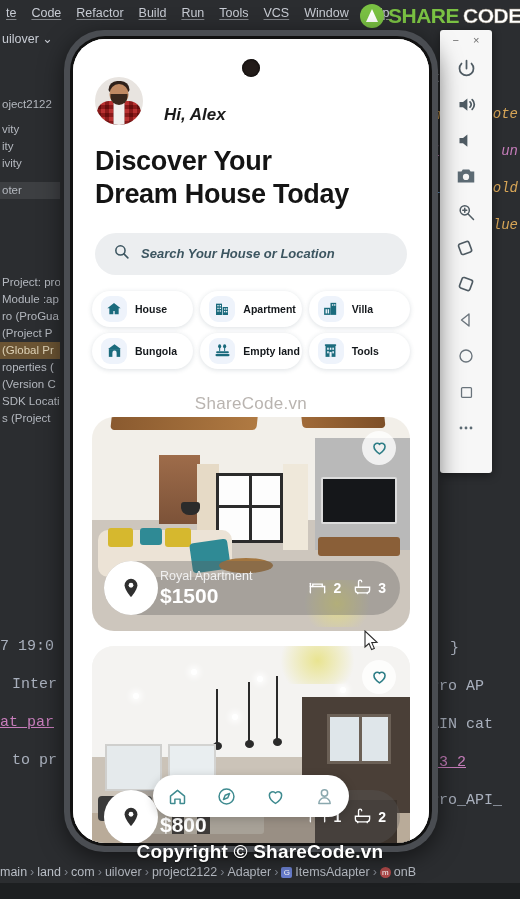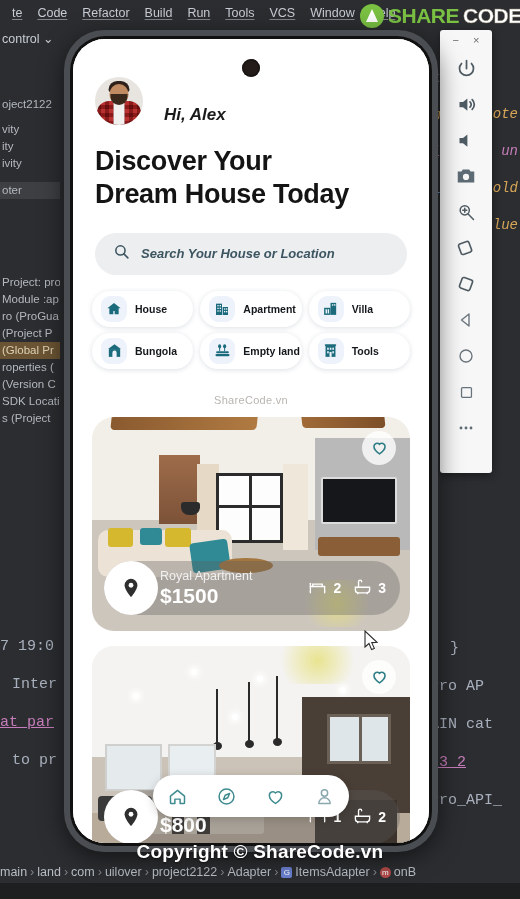--- a/index.html
+++ b/index.html
@@ -9,21 +9,21 @@
     font-family: "Liberation Sans", sans-serif;
     background: #2b2d30;
   }
   #root { position: relative; width: 520px; height: 899px; overflow: hidden; }
 
   
   .ide-bg { position: absolute; inset: 0; background: #2b2d30; }
   .ide-menubar {
     position: absolute; top: 0; left: 0; width: 520px; height: 26px;
     background: #2b2d30; display: flex; align-items: center; gap: 15px;
-    padding-left: 12px; color: #c8ccd4; font-size: 12.5px; white-space: nowrap;
+    padding-left: 6px; color: #c8ccd4; font-size: 12.5px; white-space: nowrap;
   }
   .ide-menubar span { text-decoration: underline; text-decoration-color: rgba(200,204,212,.55);
       text-underline-offset: 2px; }
   .ide-subbar {
     position: absolute; top: 26px; left: 0; width: 520px; height: 24px;
     background: #2b2d30; color: #c8ccd4; font-size: 12.5px;
     display: flex; align-items: center; padding-left: 2px;
   }
   .ide-left-panel {
     position: absolute; left: 0; top: 50px; width: 60px; height: 812px;
@@ -183,21 +183,21 @@
   }
   .cat .cicon {
     width: 26px; height: 26px; border-radius: 9px; background: #eef3fb;
     display: flex; align-items: center; justify-content: center; flex: none;
     color: #1b6b7d;
   }
   .cat .clabel { font-size: 10.5px; font-weight: bold; color: #14181c; white-space: nowrap; }
 
   .wm-center {
     position: absolute; left: 0; top: 355px; width: 100%; text-align: center;
-    font-size: 11px; color: #b9b4b0; font-weight: 500; letter-spacing: .3px; z-index: 5;
+    font-size: 17px; color: #b9b4b0; font-weight: 500; letter-spacing: .3px; z-index: 5;
     pointer-events: none;
   }
 
   .cards { margin: 48px 19px 0 19px; display: flex; flex-direction: column; gap: 15px; }
   .card {
     position: relative; height: 214px; border-radius: 22px; overflow: hidden;
   }
   .card .like {
     position: absolute; right: 14px; top: 14px; width: 34px; height: 34px;
     border-radius: 50%; background: rgba(255,255,255,.78);
@@ -294,21 +294,21 @@
       <span>Refactor</span>
       <span>Build</span>
       <span>Run</span>
       <span>Tools</span>
       <span>VCS</span>
       <span>Window</span>
       <span>Help</span>
     </div>
 
     <div class="ide-subbar">
-      <span>control ⌄</span>
+      <span>uilover ⌄</span>
     </div>
 
     <div class="ide-left-panel">
       <div class="spacer"></div>
       <div class="row">oject2122</div>
       <div class="row" style="height:8px"></div>
       <div class="row">vity</div>
       <div class="row">ity</div>
       <div class="row">ivity</div>
       <div class="row" style="height:10px"></div>

